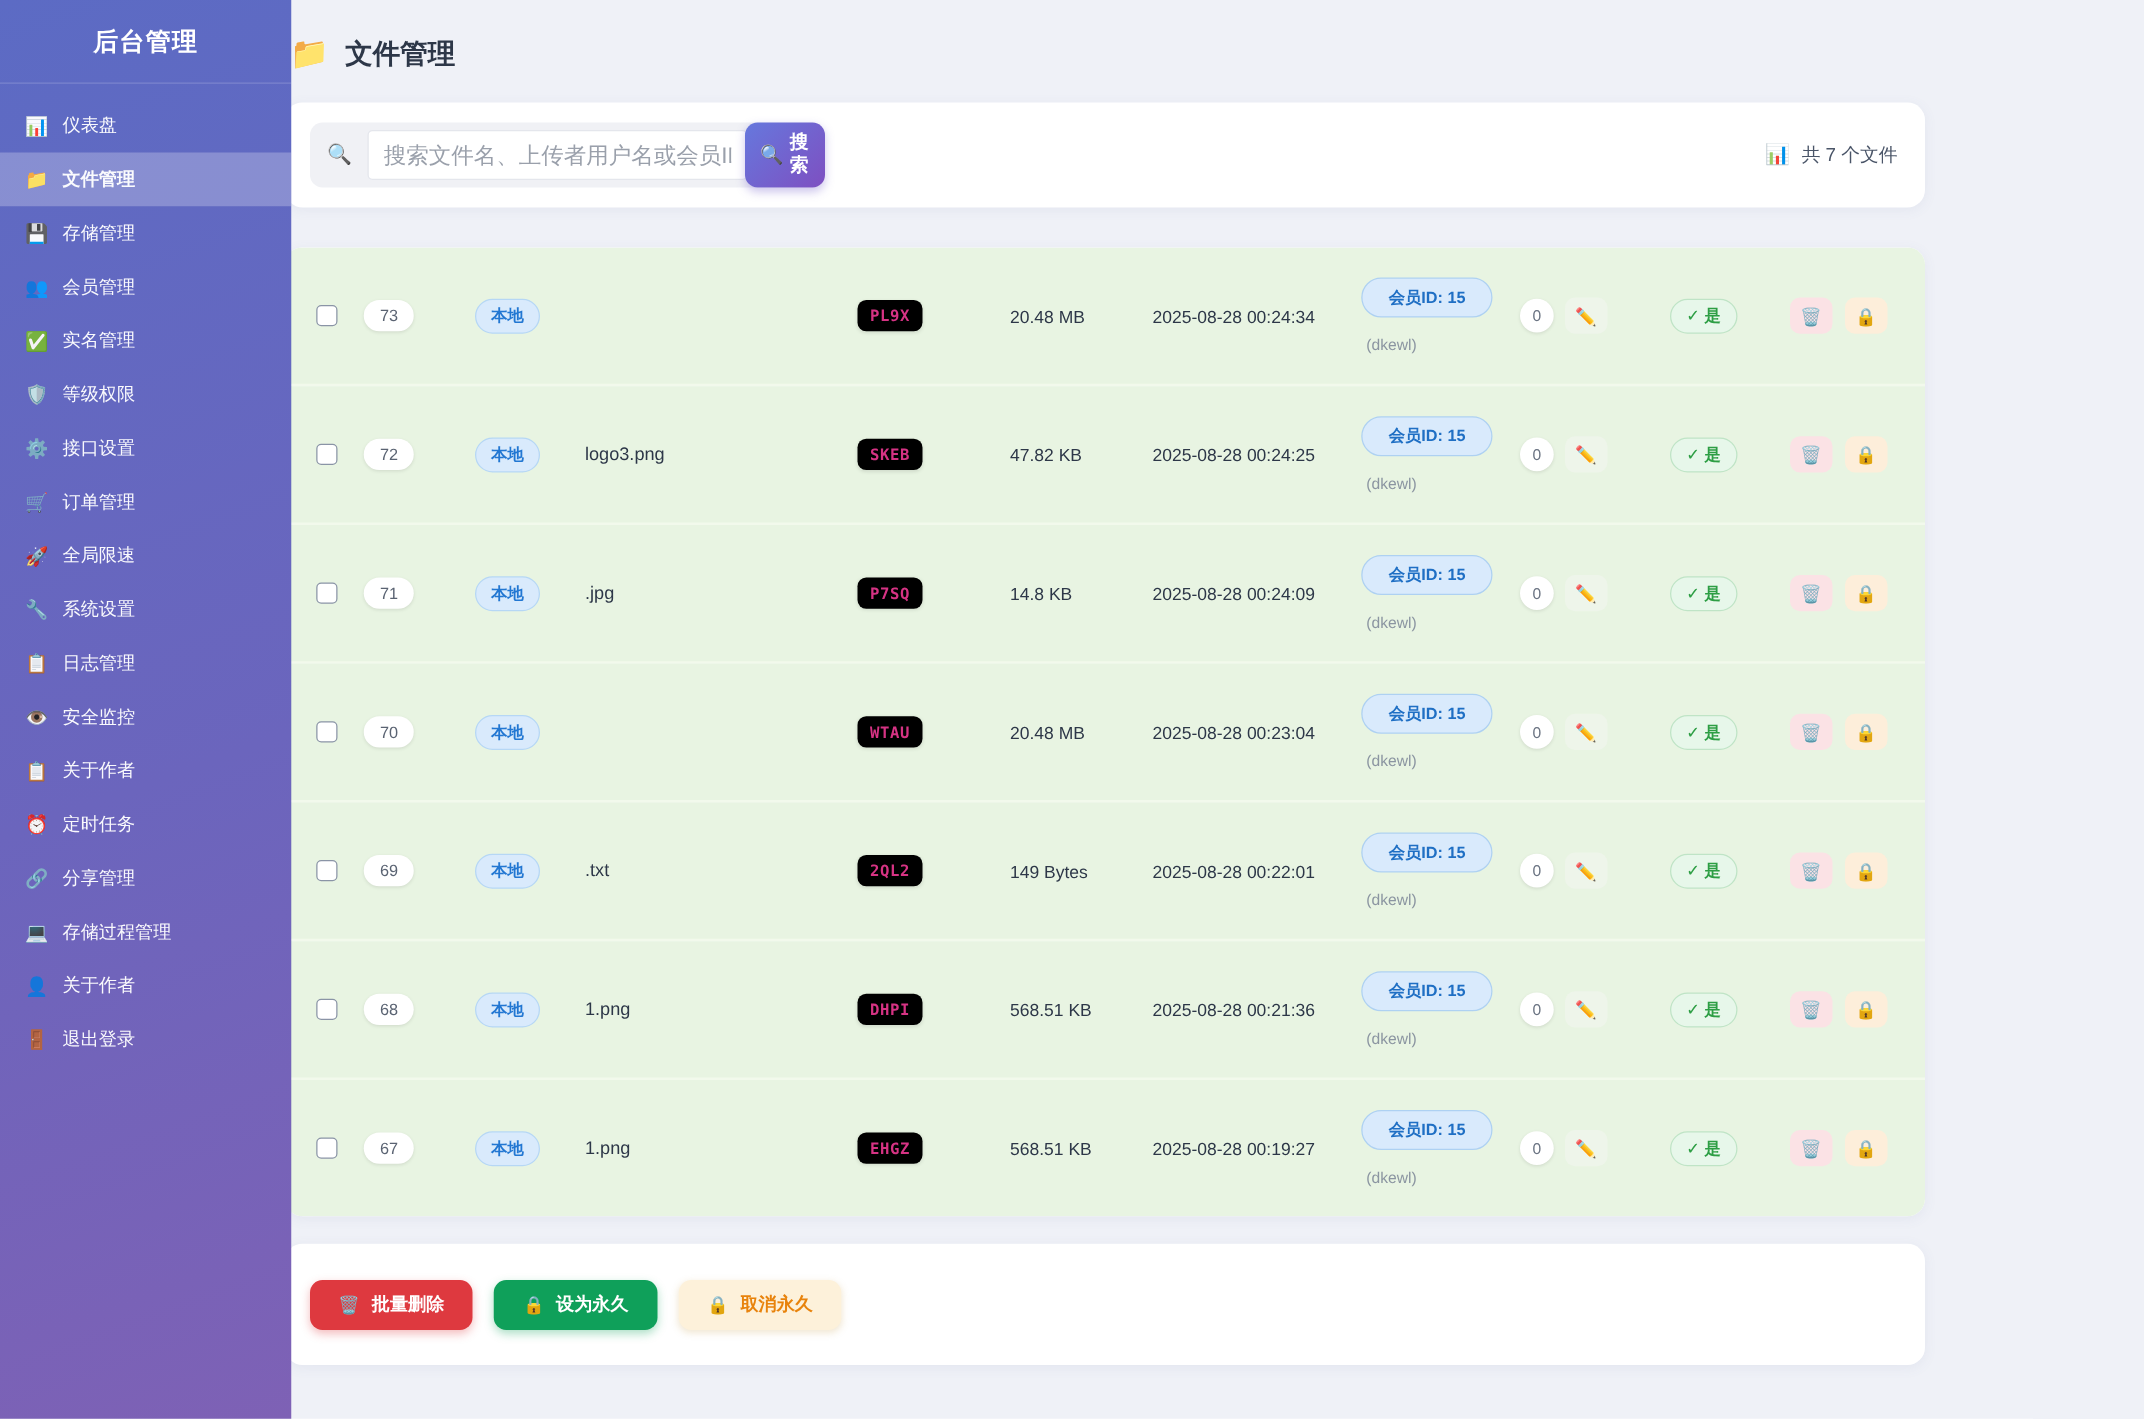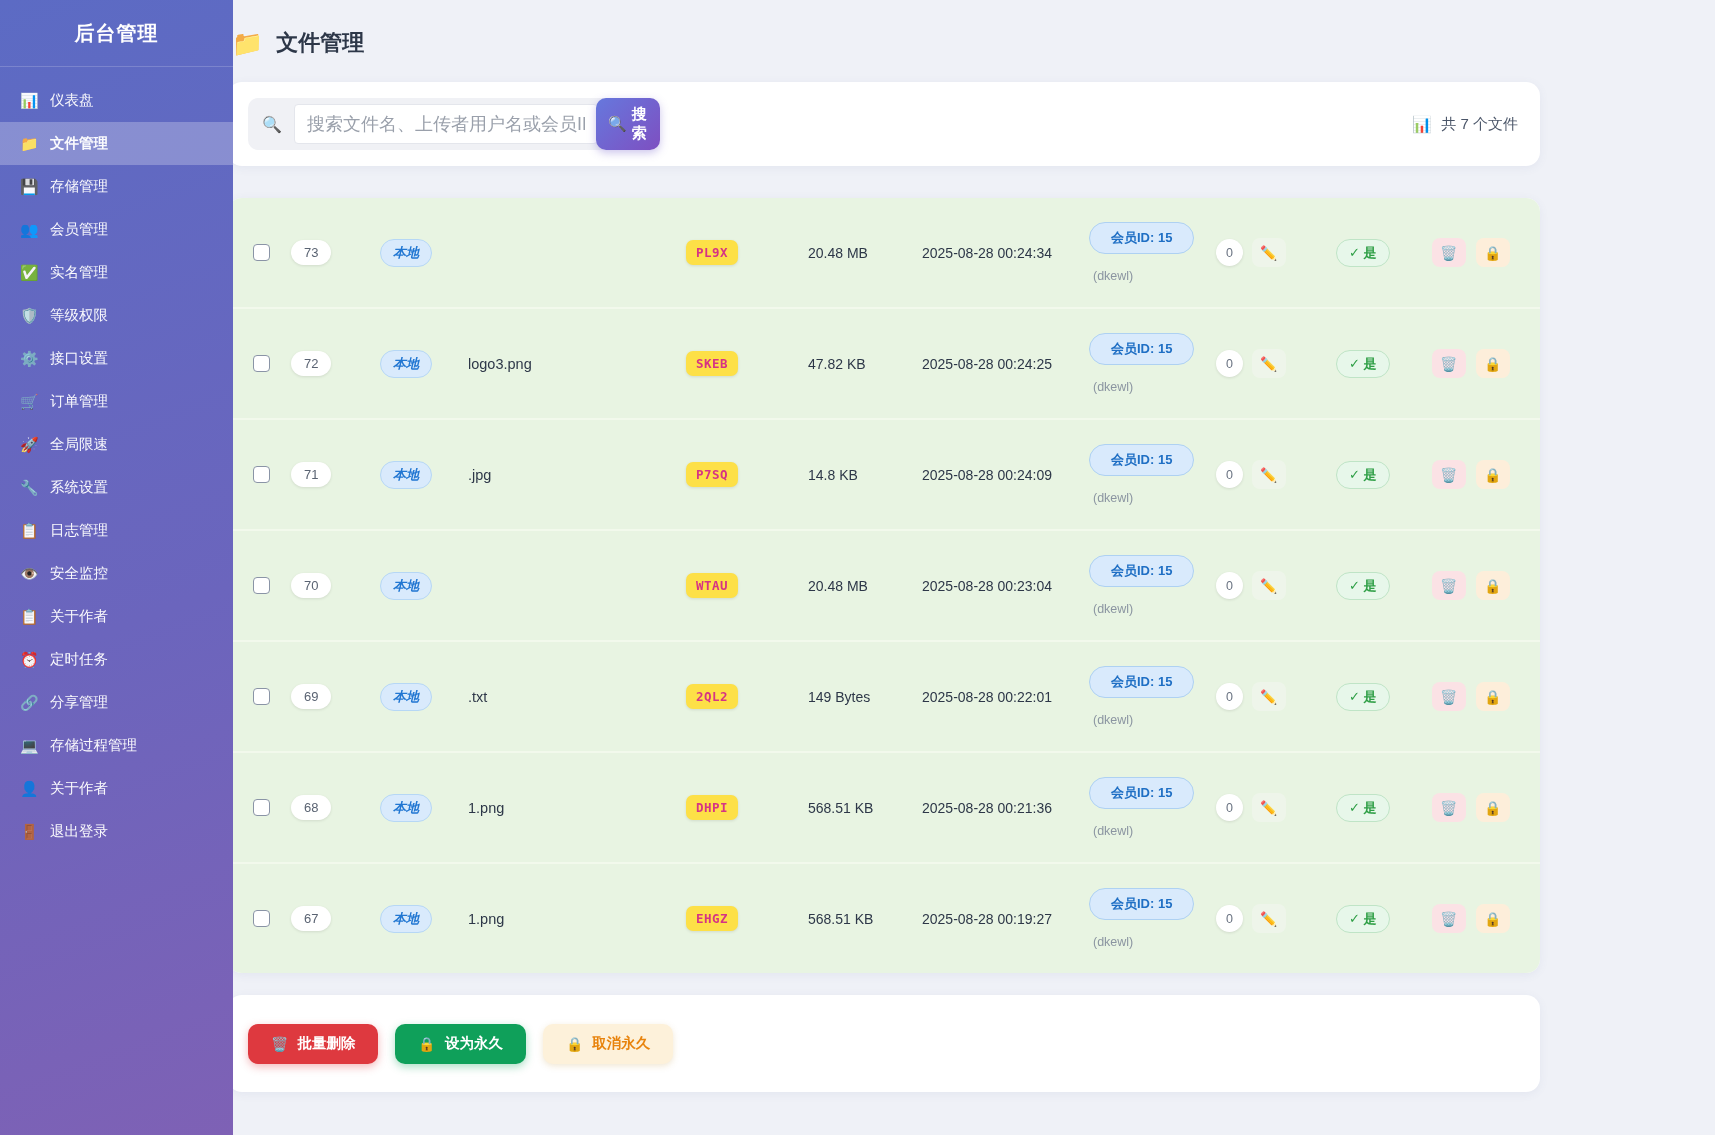--- a/index.html
+++ b/index.html
@@ -87,25 +87,25 @@
   .chk {
     appearance:none; -webkit-appearance:none; width:17px; height:17px;
     border:1.6px solid #8a94a6; border-radius:4px; background:#fff; cursor:pointer;
   }
   .pill-id {
     background:#fff; border-radius:13px; padding:5px 13px; color:#5a6372;
     font-size:13px; box-shadow:0 1px 3px rgba(0,0,0,0.10);
   }
   .pill-storage {
     background:#d9eafc; color:#2277d2; border:1px solid #b6d7f5;
-    border-radius:15px; padding:4px 12px; font-size:13px; font-weight:bold;font-style:italic;
+    border-radius:15px; padding:4px 12px; font-size:13px; font-weight:bold;
   }
   .filename { color:#2d3748; font-size:14.5px; }
   .pill-code {
-    background:#fde047; color:#d63384; font-family:"DejaVu Sans Mono", monospace;
+    background:#000000; color:#d63384; font-family:"DejaVu Sans Mono", monospace;
     font-weight:bold; font-size:12.5px; border-radius:7px; padding:5px 10px;
     box-shadow:0 1px 3px rgba(0,0,0,0.10); letter-spacing:0.5px;
   }
   .cell-size, .cell-time { color:#2d3748; font-size:14px;margin-left:24px; }
   .cell-uploader { flex-direction:column; justify-content:center; align-items:flex-start; gap:15px; padding:24px 0; }
   .pill-uploader {
     background:#d9eafc; color:#1f6fc4; border:1px solid #aed1f2;
     border-radius:16px; padding:6px 21px; font-size:13px; font-weight:bold;
   }
   .uploader-name { color:#8b95a1; font-size:12.5px; margin-left:4px; }

